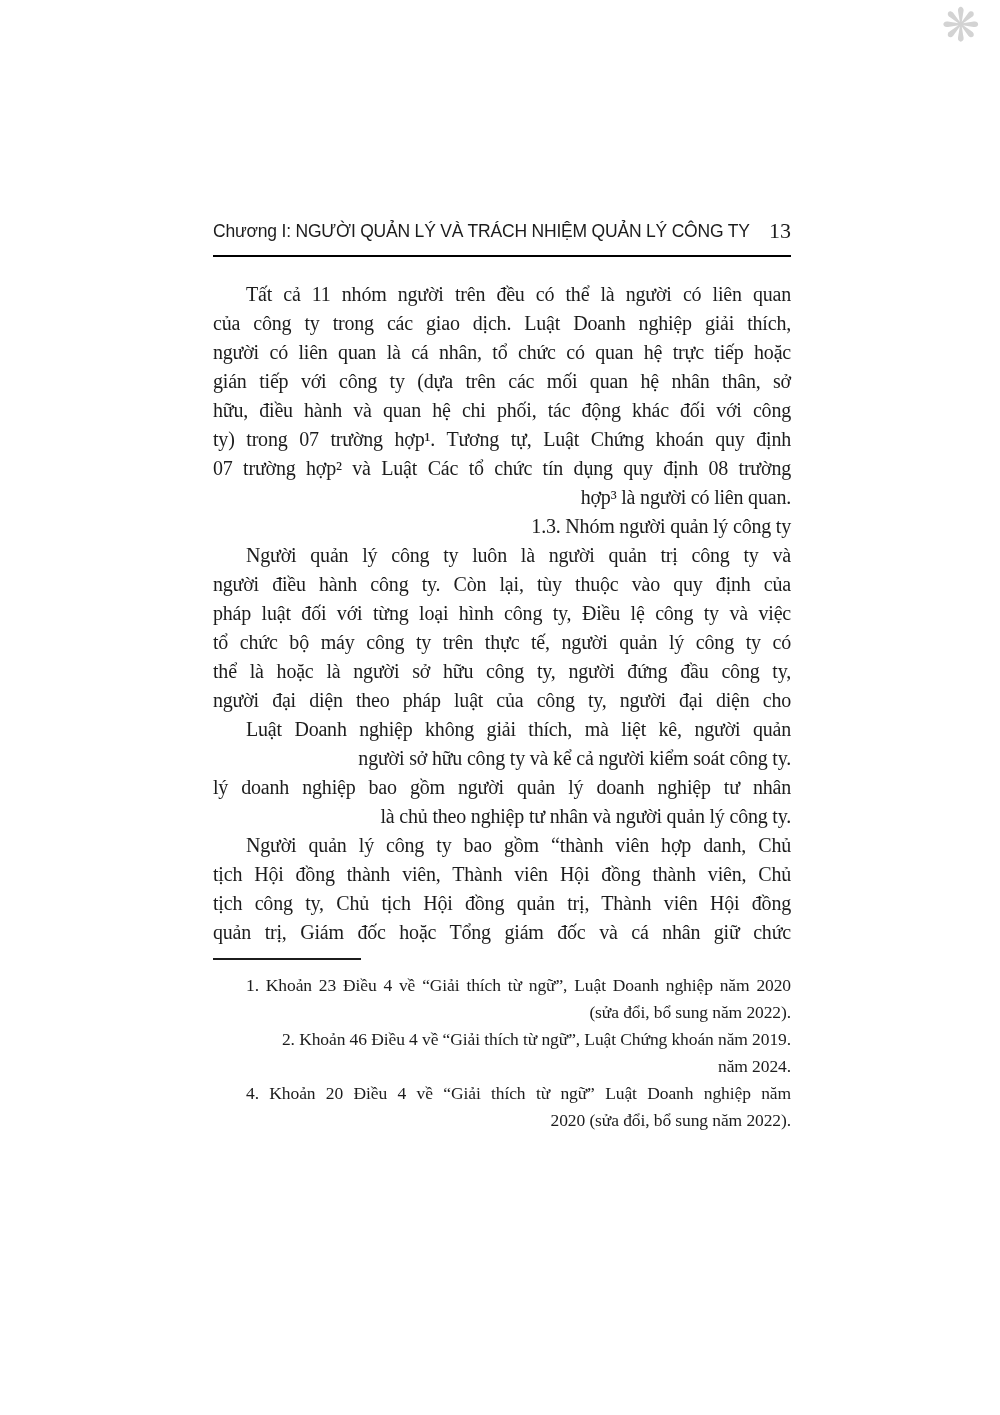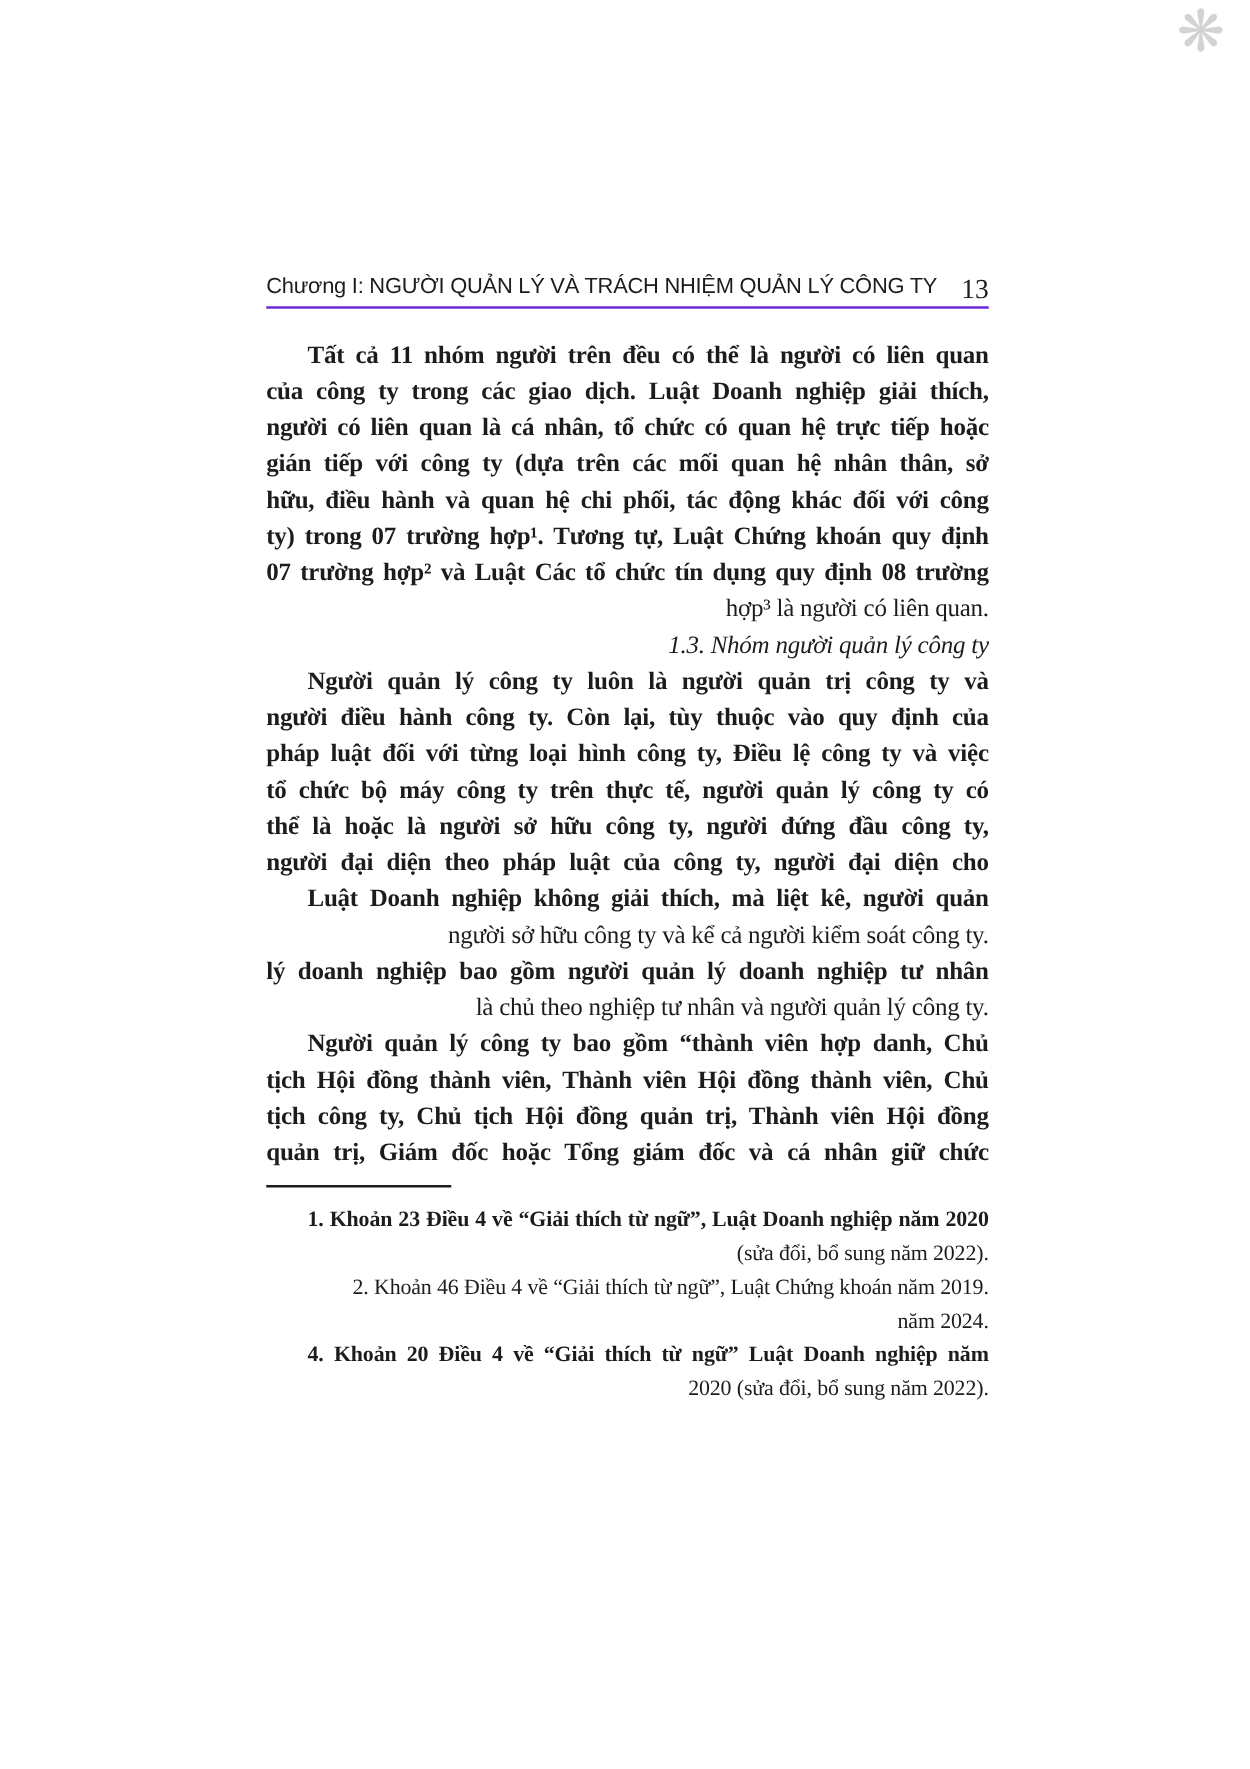--- a/index.html
+++ b/index.html
@@ -24,44 +24,44 @@
   }
   .content {
     position: absolute;
     left: 213px;
     top: 218px;
     width: 578px;
   }
   .running-head {
     display: flex;
     justify-content: space-between;
-    align-items: flex-start;
-    border-bottom: 2px solid #6d28d9;
-    padding-bottom: 1px;
+    align-items: center;
+    border-bottom: 2px solid #000000;
+    padding-bottom: 11px;
   }
   .running-head .chapter {
     font-family: "Liberation Sans", "DejaVu Sans", sans-serif;
     font-size: 17.5px;
     letter-spacing: -0.2px;
     white-space: nowrap;
   }
   .running-head .pagenum {
     font-family: "Liberation Serif", "DejaVu Serif", serif;
     font-size: 22px;
   }
   .body-text {
     margin-top: 23px;
     font-size: 20px;
     line-height: 29px;
     letter-spacing: -0.2px;
   }
   .line { text-align: right; }
-  .line.j { text-align: justify; text-align-last: justify; font-weight: bold; }
+  .line.j { text-align: justify; text-align-last: justify; }
   .line.indent { text-indent: 33px; }
-  .line.heading { font-style: italic; }
+  .line.heading { }
   .fn-sep {
     width: 148px;
     border: 0;
     border-top: 2px solid #1c1c1c;
     margin: 11px 0 0 0;
   }
   .footnotes {
     margin-top: 12px;
     font-size: 17.5px;
     line-height: 27px;

